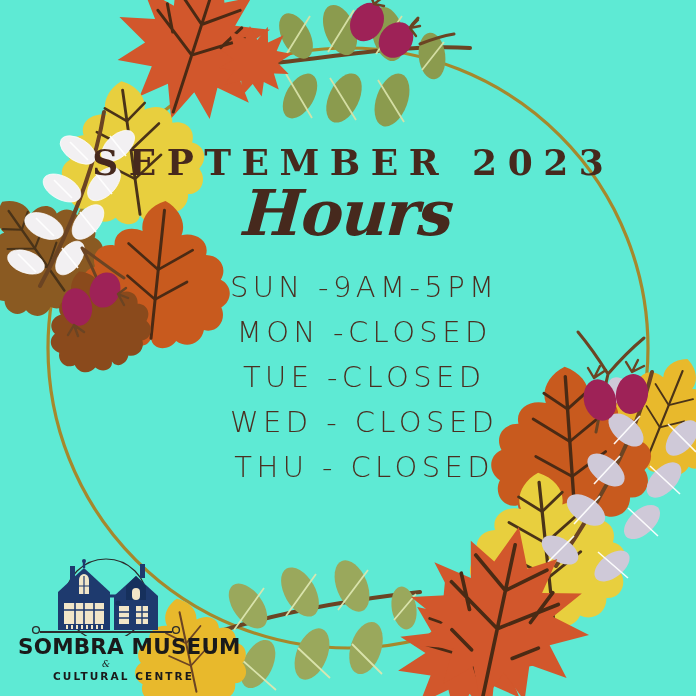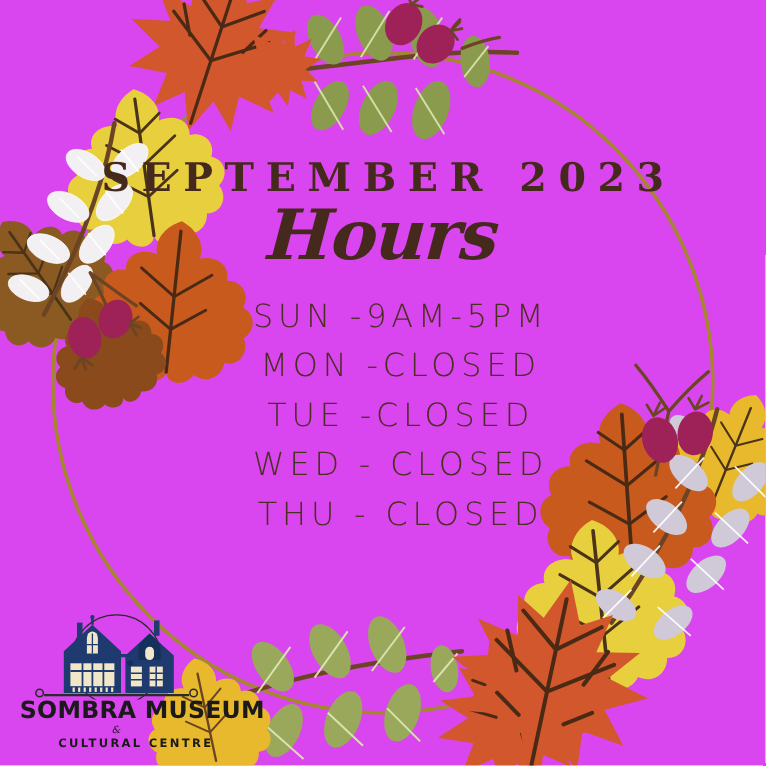--- a/index.html
+++ b/index.html
@@ -6,21 +6,21 @@
   html, body {
     margin: 0;
     padding: 0;
     background: #ffffff;
   }
   .poster {
     position: relative;
     width: 696px;
     height: 696px;
     overflow: hidden;
-    background: #d946ef;
+    background: #5eead4;
     font-family: "Liberation Sans", sans-serif;
     -webkit-font-smoothing: antialiased;
   }
   .layer {
     position: absolute;
     top: 0; left: 0;
     width: 696px;
     height: 696px;
   }
   .layer svg { display: block; }

